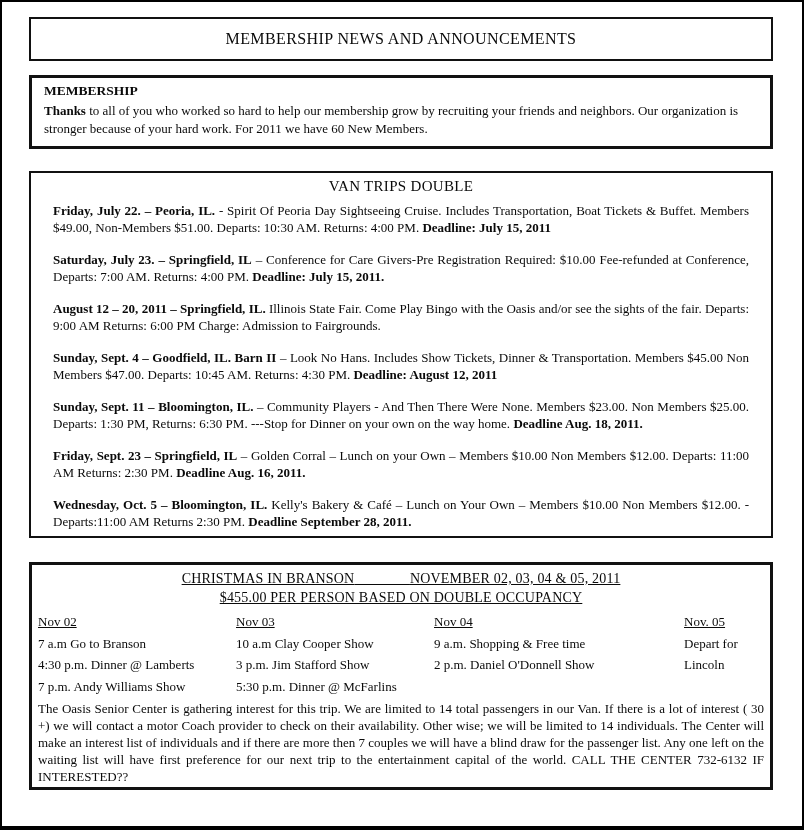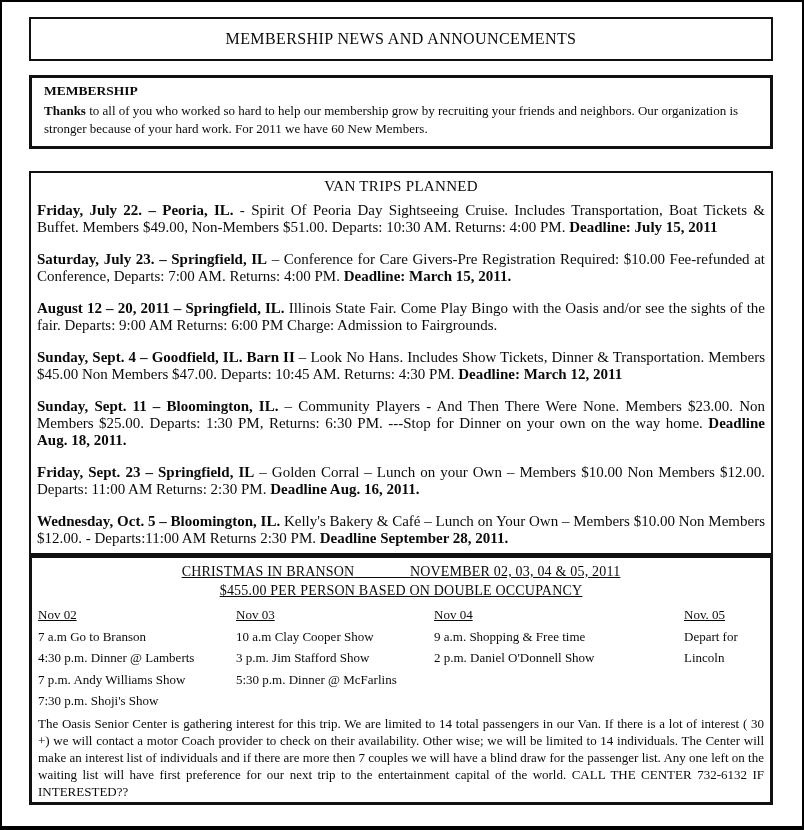--- a/index.html
+++ b/index.html
@@ -17,24 +17,24 @@
   .title-box { margin-top: 15px; height: 44px; display: flex; align-items: center; justify-content: center; }
   .title { font-size: 16px; letter-spacing: 0.4px; }
 
   .membership-box { margin-top: 14px; border-width: 3px; padding: 3px 12px 8px; }
   .m-heading { font-weight: bold; font-size: 13.5px; margin: 2px 0 3px; }
   .m-text { margin: 0; font-size: 13px; line-height: 18px; }
   .b { font-weight: bold; }
 
   .van-box { margin-top: 22px; padding: 3px 6px 6px; }
   .v-heading { text-align: center; font-size: 15px; margin: 2px 0 7px; letter-spacing: 0.3px; }
-  .trip { margin: 0 0 15px; font-size: 15px; line-height: 17px; text-align: justify; }
+  .trip { margin: 0 16px 15px; font-size: 13px; line-height: 17px; text-align: justify; }
   .trip:last-child { margin-bottom: 0; }
 
-  .branson-box { margin-top: 0; border-width: 3px; padding: 4px 6px 2px; }
+  .branson-box { margin-top: 24px; border-width: 3px; padding: 4px 6px 2px; }
   .bh { text-align: center; font-size: 14px; line-height: 19px; letter-spacing: 0.2px; }
   .u { text-decoration: underline; }
   .btable { display: grid; grid-template-columns: 198px 198px 250px 1fr; font-size: 13px; line-height: 21.5px; margin-top: 4px; }
   .bcell { white-space: nowrap; overflow: hidden; }
   .note { margin: 3px 0 0; font-size: 13px; line-height: 17px; text-align: justify; }
 </style>
 </head>
 <body>
 
 <div class="page">
@@ -42,29 +42,29 @@
   <div class="box title-box">
     <div class="title">MEMBERSHIP NEWS AND ANNOUNCEMENTS</div>
   </div>
 
   <div class="box membership-box">
     <div class="m-heading">MEMBERSHIP</div>
     <p class="m-text"><span class="b">Thanks</span><span> to all of you who worked so hard to help our membership grow by recruiting your friends and neighbors.  Our organization is stronger because of your hard work.   For 2011 we have 60 New Members.</span></p>
   </div>
 
   <div class="box van-box">
-    <div class="v-heading">VAN TRIPS PLANNED</div>
+    <div class="v-heading">VAN TRIPS DOUBLE</div>
 
     <p class="trip"><span class="b">Friday, July 22. – Peoria, IL.</span><span> - Spirit Of Peoria Day Sightseeing Cruise. Includes Transportation, Boat Tickets &amp; Buffet. Members $49.00, Non-Members $51.00. Departs: 10:30 AM. Returns: 4:00 PM. </span><span class="b">Deadline: July 15, 2011</span></p>
 
-    <p class="trip"><span class="b">Saturday, July 23. – Springfield, IL</span><span> – Conference for Care Givers-Pre Registration Required: $10.00 Fee-refunded at Conference, Departs: 7:00 AM. Returns: 4:00 PM. </span><span class="b">Deadline: March 15, 2011.</span></p>
+    <p class="trip"><span class="b">Saturday, July 23. – Springfield, IL</span><span> – Conference for Care Givers-Pre Registration Required: $10.00 Fee-refunded at Conference, Departs: 7:00 AM. Returns: 4:00 PM. </span><span class="b">Deadline: July 15, 2011.</span></p>
 
     <p class="trip"><span class="b">August 12 – 20, 2011 – Springfield, IL.</span><span> Illinois State Fair.  Come Play Bingo with the Oasis and/or see the sights of the fair. Departs: 9:00 AM Returns: 6:00 PM Charge: Admission to Fairgrounds.</span><span class="b"></span></p>
 
-    <p class="trip"><span class="b">Sunday, Sept. 4 – Goodfield, IL. Barn II</span><span> – Look No Hans. Includes Show Tickets, Dinner &amp; Transportation. Members  $45.00 Non Members $47.00. Departs: 10:45 AM. Returns: 4:30 PM. </span><span class="b">Deadline: March 12, 2011</span></p>
+    <p class="trip"><span class="b">Sunday, Sept. 4 – Goodfield, IL. Barn II</span><span> – Look No Hans. Includes Show Tickets, Dinner &amp; Transportation. Members  $45.00 Non Members $47.00. Departs: 10:45 AM. Returns: 4:30 PM. </span><span class="b">Deadline: August 12, 2011</span></p>
 
     <p class="trip"><span class="b">Sunday, Sept. 11 – Bloomington, IL.</span><span> – Community Players -  And Then There Were None.  Members $23.00. Non Members $25.00. Departs: 1:30 PM, Returns: 6:30 PM. ---Stop for Dinner on your own on the way home. </span><span class="b">Deadline  Aug. 18, 2011.</span></p>
 
     <p class="trip"><span class="b">Friday, Sept. 23 – Springfield, IL</span><span> – Golden Corral – Lunch on your Own – Members $10.00 Non Members $12.00. Departs: 11:00 AM Returns: 2:30 PM.  </span><span class="b">Deadline Aug. 16, 2011.</span></p>
 
     <p class="trip"><span class="b">Wednesday, Oct. 5 – Bloomington, IL.</span><span> Kelly's Bakery &amp; Café – Lunch on Your Own – Members $10.00 Non Members $12.00. - Departs:11:00 AM Returns 2:30 PM. </span><span class="b">Deadline  September 28, 2011.</span></p>
   </div>
 
   <div class="box branson-box">
     <div class="bh"><span class="u"><span>CHRISTMAS IN BRANSON</span><span>&nbsp;&nbsp;&nbsp;&nbsp;&nbsp;&nbsp;&nbsp;&nbsp;&nbsp;&nbsp;&nbsp;&nbsp;&nbsp;&nbsp;&nbsp;</span><span>NOVEMBER 02, 03, 04 &amp; 05, 2011</span></span></div>
@@ -84,21 +84,20 @@
       <div class="bcell">4:30 p.m. Dinner @  Lamberts</div>
       <div class="bcell">3 p.m. Jim Stafford Show</div>
       <div class="bcell">2 p.m. Daniel O'Donnell Show</div>
       <div class="bcell">Lincoln</div>
 
       <div class="bcell">7 p.m. Andy Williams Show</div>
       <div class="bcell">5:30 p.m. Dinner @ McFarlins</div>
       <div class="bcell"></div>
 
       <div class="bcell"></div>
-      <div class="bcell">7:30 p.m. Shoji's Show</div>
       <div class="bcell"></div>
       <div class="bcell"></div>
     </div>
 
     <p class="note">The Oasis Senior Center is gathering interest for this trip. We are limited to 14 total passengers in our Van. If there is a lot of interest ( 30 +)  we will contact a motor Coach provider to check on their availability. Other wise; we will be limited to 14 individuals. The Center will make an interest list of individuals and if there are more then 7 couples we will have a blind draw for the passenger list. Any one left on the waiting list will have first preference for our next trip to the entertainment capital of the world. CALL THE CENTER 732-6132 IF INTERESTED??</p>
   </div>
 
 </div>
 
 </body></html>

